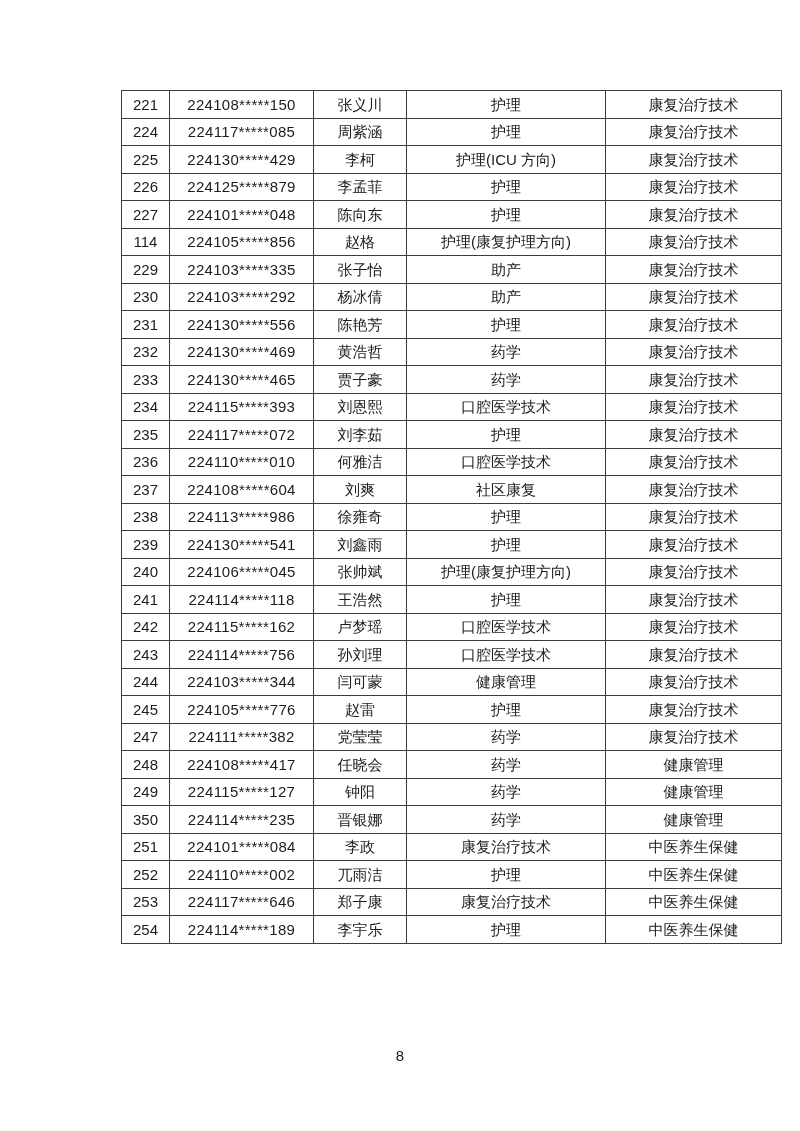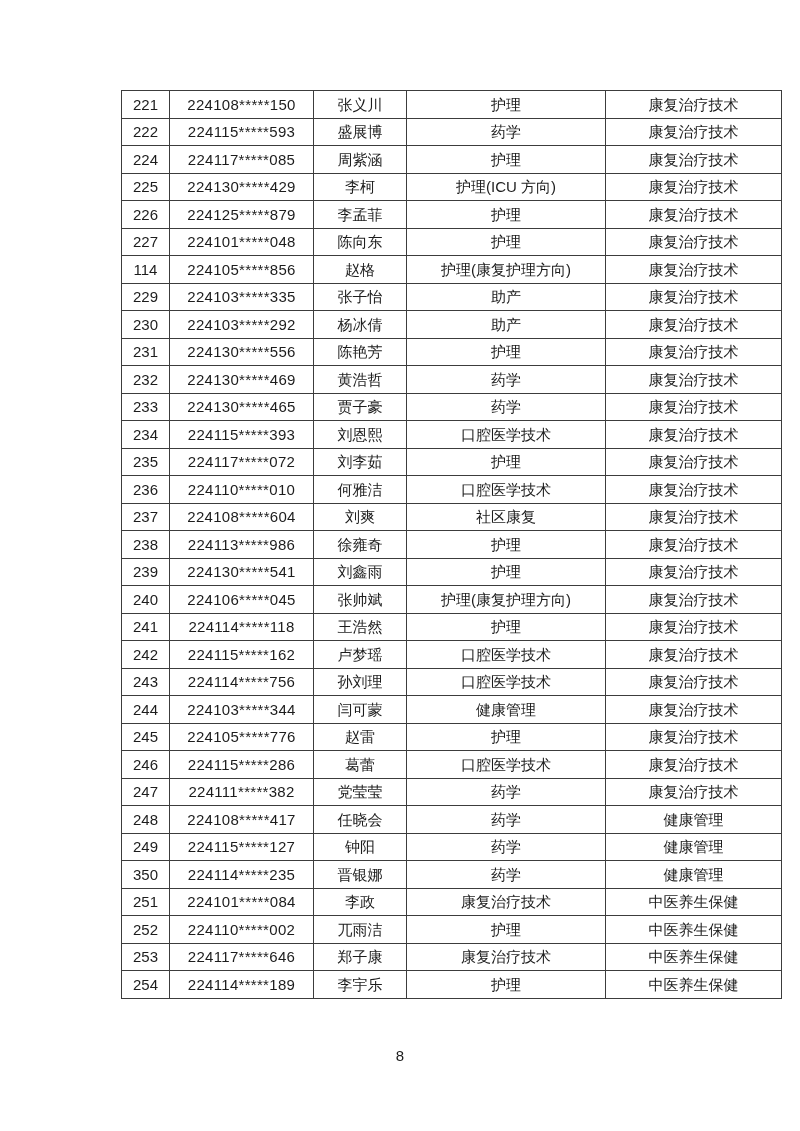--- a/index.html
+++ b/index.html
@@ -72,27 +72,20 @@
     </colgroup>
     <tbody>
         <tr>
           <td>221</td>
           <td class="exam-id">224108*****150</td>
           <td>张义川</td>
           <td>护理</td>
           <td>康复治疗技术</td>
         </tr>
         <tr>
-          <td>222</td>
-          <td class="exam-id">224115*****593</td>
-          <td>盛展博</td>
-          <td>药学</td>
-          <td>康复治疗技术</td>
-        </tr>
-        <tr>
           <td>224</td>
           <td class="exam-id">224117*****085</td>
           <td>周紫涵</td>
           <td>护理</td>
           <td>康复治疗技术</td>
         </tr>
         <tr>
           <td>225</td>
           <td class="exam-id">224130*****429</td>
           <td>李柯</td>
@@ -233,27 +226,20 @@
           <td>康复治疗技术</td>
         </tr>
         <tr>
           <td>245</td>
           <td class="exam-id">224105*****776</td>
           <td>赵雷</td>
           <td>护理</td>
           <td>康复治疗技术</td>
         </tr>
         <tr>
-          <td>246</td>
-          <td class="exam-id">224115*****286</td>
-          <td>葛蕾</td>
-          <td>口腔医学技术</td>
-          <td>康复治疗技术</td>
-        </tr>
-        <tr>
           <td>247</td>
           <td class="exam-id">224111*****382</td>
           <td>党莹莹</td>
           <td>药学</td>
           <td>康复治疗技术</td>
         </tr>
         <tr>
           <td>248</td>
           <td class="exam-id">224108*****417</td>
           <td>任晓会</td>

